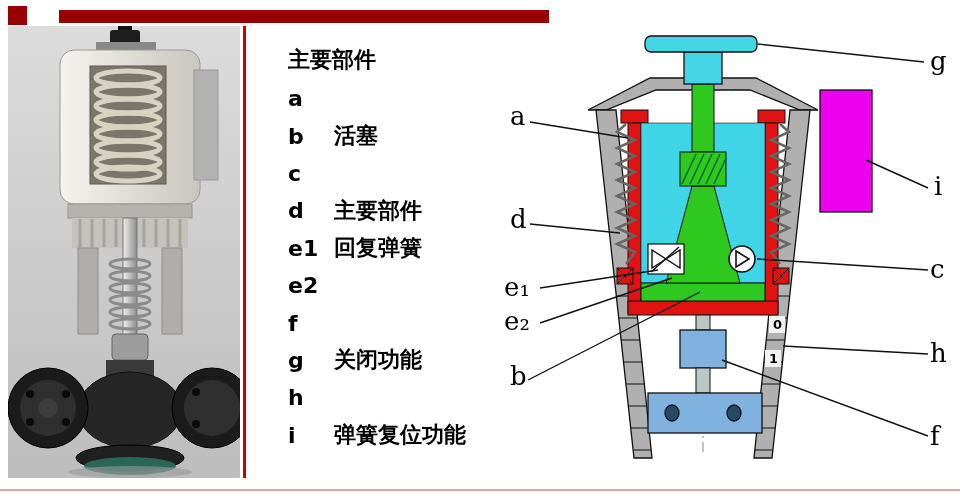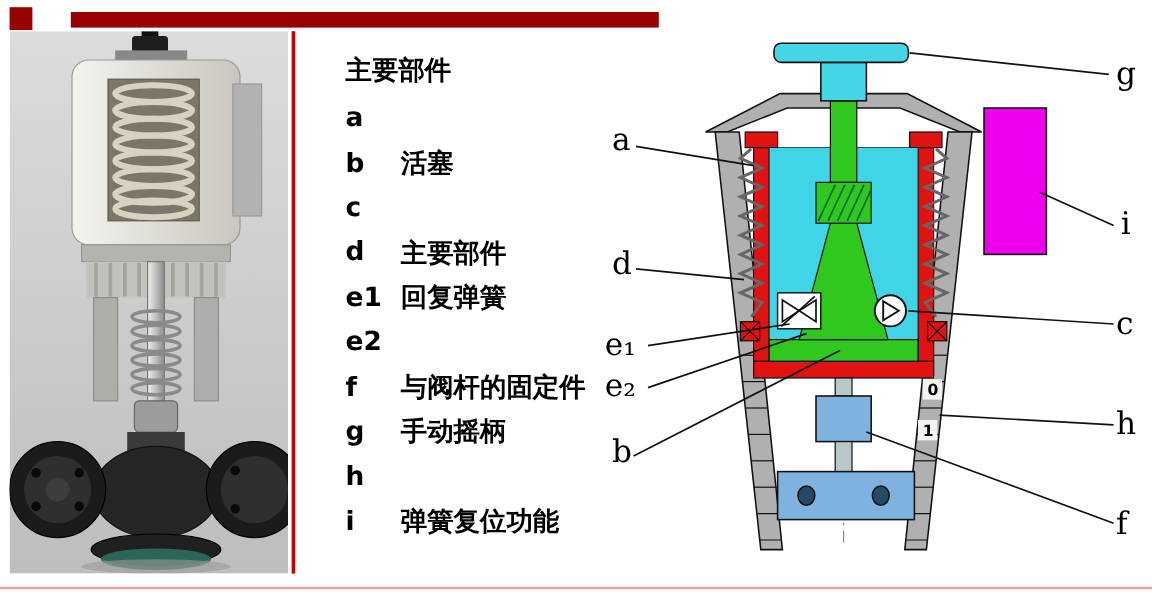--- a/index.html
+++ b/index.html
@@ -128,25 +128,24 @@
     </div>
     <div class="part-row">
       <span class="part-key">e1</span>
       <span class="part-label">回复弹簧</span>
     </div>
     <div class="part-row">
       <span class="part-key">e2</span>
     </div>
     <div class="part-row">
       <span class="part-key">f</span>
-      <span class="part-label">与阀杆的固定件</span>
     </div>
     <div class="part-row">
       <span class="part-key">g</span>
-      <span class="part-label">手动摇柄</span>
+      <span class="part-label">关闭功能</span>
     </div>
     <div class="part-row">
       <span class="part-key">h</span>
     </div>
     <div class="part-row">
       <span class="part-key">i</span>
       <span class="part-label">弹簧复位功能</span>
     </div>
   </div>
 

